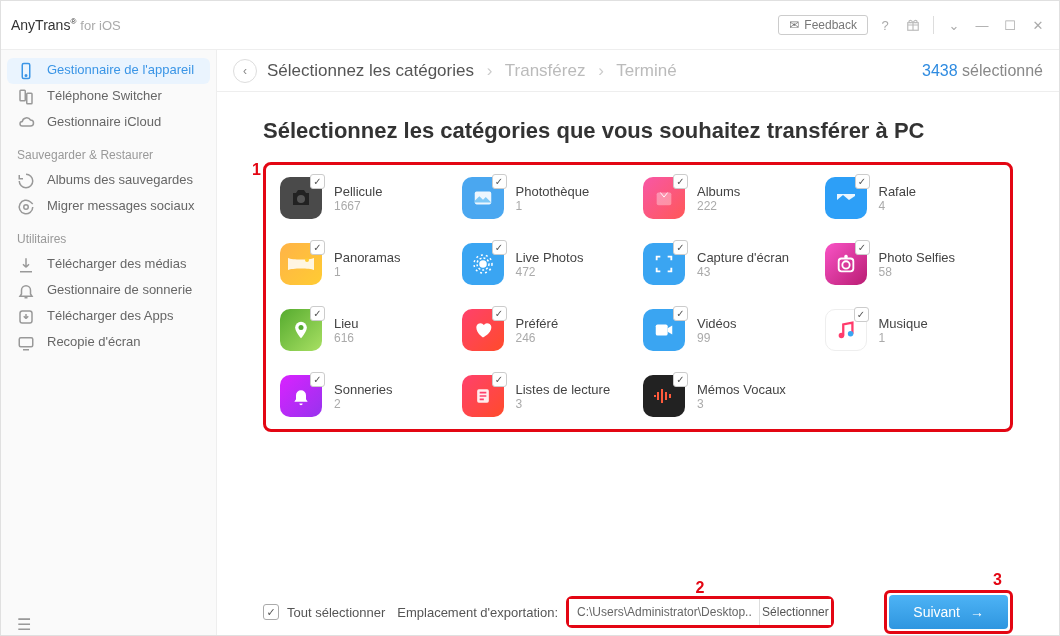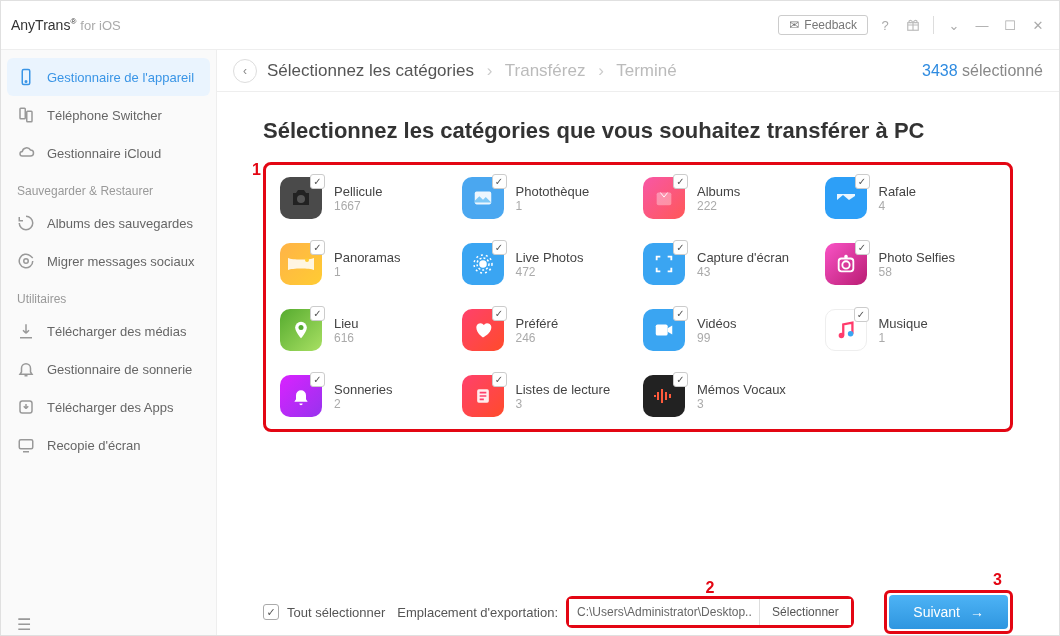--- a/index.html
+++ b/index.html
@@ -11,21 +11,21 @@
 .brand sup { font-size: 8px; }
 .brand-sub { color: #aaa; margin-left: 4px; font-size: 13px; }
 .tbar-right { margin-left: auto; display: flex; align-items: center; gap: 6px; }
 .feedback-btn { border: 1px solid #ccc; border-radius: 3px; padding: 2px 10px; font-size: 12px; color: #777; display: flex; align-items: center; gap: 5px; background: #fff; }
 .win-btn { width: 22px; height: 22px; display: flex; align-items: center; justify-content: center; color: #aaa; font-size: 13px; }
 .sep { width: 1px; height: 18px; background: #ddd; margin: 0 3px; }
 
 
 .app { display: flex; height: calc(100% - 32px); }
 .sidebar { width: 216px; background: #fafafa; border-right: 1px solid #eee; padding: 8px 6px; overflow: hidden; display: flex; flex-direction: column; }
-.side-item { display: flex; align-items: center; gap: 12px; padding: 10px 10px; border-radius: 6px; color: #666; font-size: 13px; cursor: pointer; }
+.side-item { display: flex; gap: 12px; padding: 4px 10px; border-radius: 6px; color: #666; font-size: 13px; cursor: pointer; }
 .side-item.active { background: #eaf4fe; color: #3a95e6; }
 .side-section { color: #999; font-size: 12px; padding: 12px 10px 6px; }
 .side-icon { width: 18px; height: 18px; display: inline-flex; align-items: center; justify-content: center; color: #999; }
 .side-item.active .side-icon { color: #3a95e6; }
 .hamburger { margin-top: auto; padding: 10px; color: #999; width: 30px; cursor: pointer; }
 
 
 .main { flex: 1; display: flex; flex-direction: column; }
 .crumbrow { height: 42px; display: flex; align-items: center; padding: 0 16px; border-bottom: 1px solid #eee; }
 .backbtn { width: 24px; height: 24px; border: 1px solid #ddd; border-radius: 50%; display: flex; align-items: center; justify-content: center; color: #888; font-size: 12px; margin-right: 10px; }
@@ -50,21 +50,21 @@
 .chk { position: absolute; top: -3px; right: -3px; width: 15px; height: 15px; background: #fff; border: 1px solid #ccc; border-radius: 3px; display: flex; align-items: center; justify-content: center; font-size: 10px; color: #555; }
 .cat-txt { display: flex; flex-direction: column; }
 .cat-name { font-size: 13px; color: #444; }
 .cat-count { font-size: 12px; color: #aaa; }
 
 .footer { display: flex; align-items: center; padding: 10px 46px 18px; gap: 8px; }
 .fchk { width: 16px; height: 16px; border: 1px solid #aaa; border-radius: 3px; display: inline-flex; align-items: center; justify-content: center; font-size: 11px; color: #555; }
 .flabel { font-size: 13px; color: #555; }
 .path-wrap { display: flex; align-items: center; border: 3px solid #e30613; border-radius: 6px; position: relative; }
 .path-input { border: none; padding: 6px 8px; font-size: 12px; width: 190px; color: #666; outline: none; }
-.path-btn { border: none; border-left: 1px solid #ddd; background: #fff; padding: 6px 12px; font-size: 12px; color: #555; cursor: pointer; }
+.path-btn { border: none; border-left: 1px solid #ddd; background: #fff; padding: 6px 2px; font-size: 12px; color: #555; cursor: pointer; }
 .next-wrap { margin-left: auto; position: relative; border: 3px solid #e30613; border-radius: 6px; padding: 2px; }
 .next-btn { background: linear-gradient(#4db3f5,#2f96e0); color: #fff; border: none; padding: 9px 24px; border-radius: 4px; font-size: 14px; display: flex; align-items: center; gap: 10px; cursor: pointer; }
 </style>
 </head>
 <body>
 
 <div class="titlebar">
   <span class="brand"><span>AnyTrans</span><sup>®</sup></span>
   <span class="brand-sub">for iOS</span>
   <div class="tbar-right">

